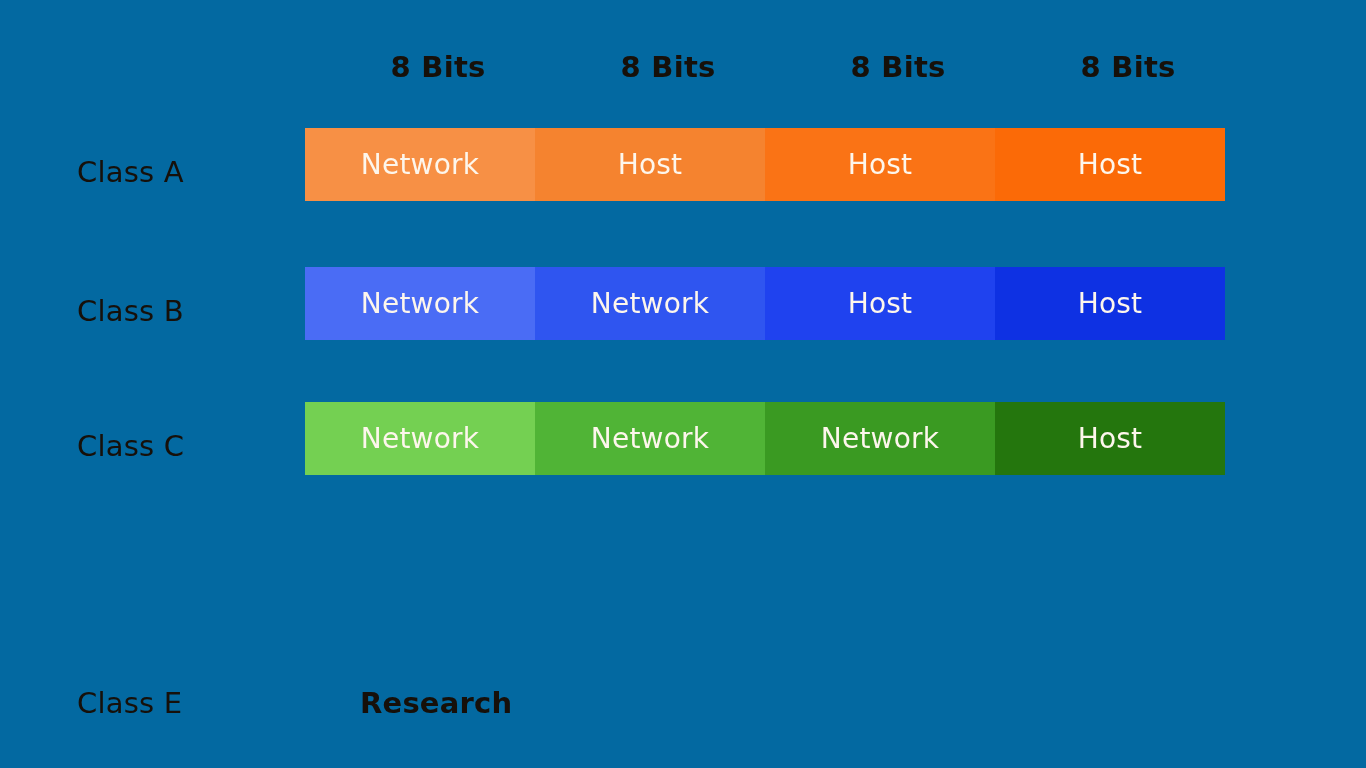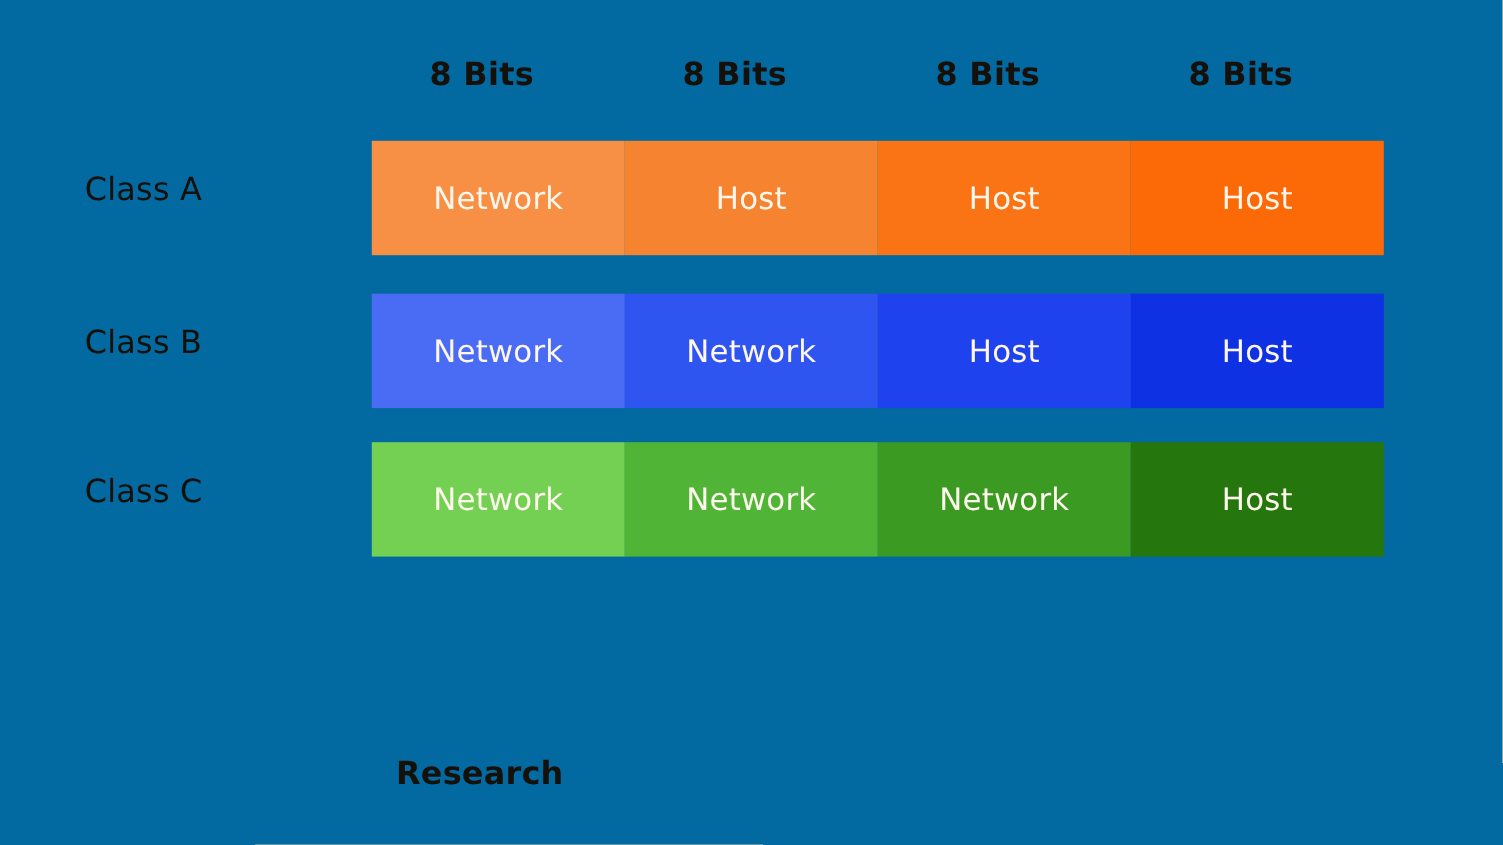--- a/index.html
+++ b/index.html
@@ -51,23 +51,23 @@
   }
   .class-label.a { top:155px; }
   .class-label.b { top:294px; }
   .class-label.c { top:429px; }
   .class-label.d { top:567px; }
   .class-label.e { top:686px; }
 
   
   .bar {
     position:absolute;
-    left:338px;
+    left:305px;
     width:920px;
-    height:104px;
+    height:73px;
     display:flex;
   }
   .bar.a { top:128px; }
   .bar.b { top:267px; }
   .bar.c { top:402px; }
 
   .seg {
     flex:1 1 0;
     display:flex;
     align-items:center;
@@ -112,20 +112,21 @@
       <span class="bits-label">8 Bits</span>
     </div>
     <div class="bits-cell">
       <span class="bits-label">8 Bits</span>
     </div>
   </div>
 
   <div class="class-label a">Class A</div>
   <div class="class-label b">Class B</div>
   <div class="class-label c">Class C</div>
+  <div class="class-label e">Class E</div>
 
   <div class="bar a">
     <div class="seg" style="background-color: rgb(247, 144, 69);">
       <span class="seg-label">Network</span>
     </div>
     <div class="seg" style="background-color: rgb(245, 131, 47);">
       <span class="seg-label">Host</span>
     </div>
     <div class="seg" style="background-color: rgb(250, 115, 21);">
       <span class="seg-label">Host</span>

